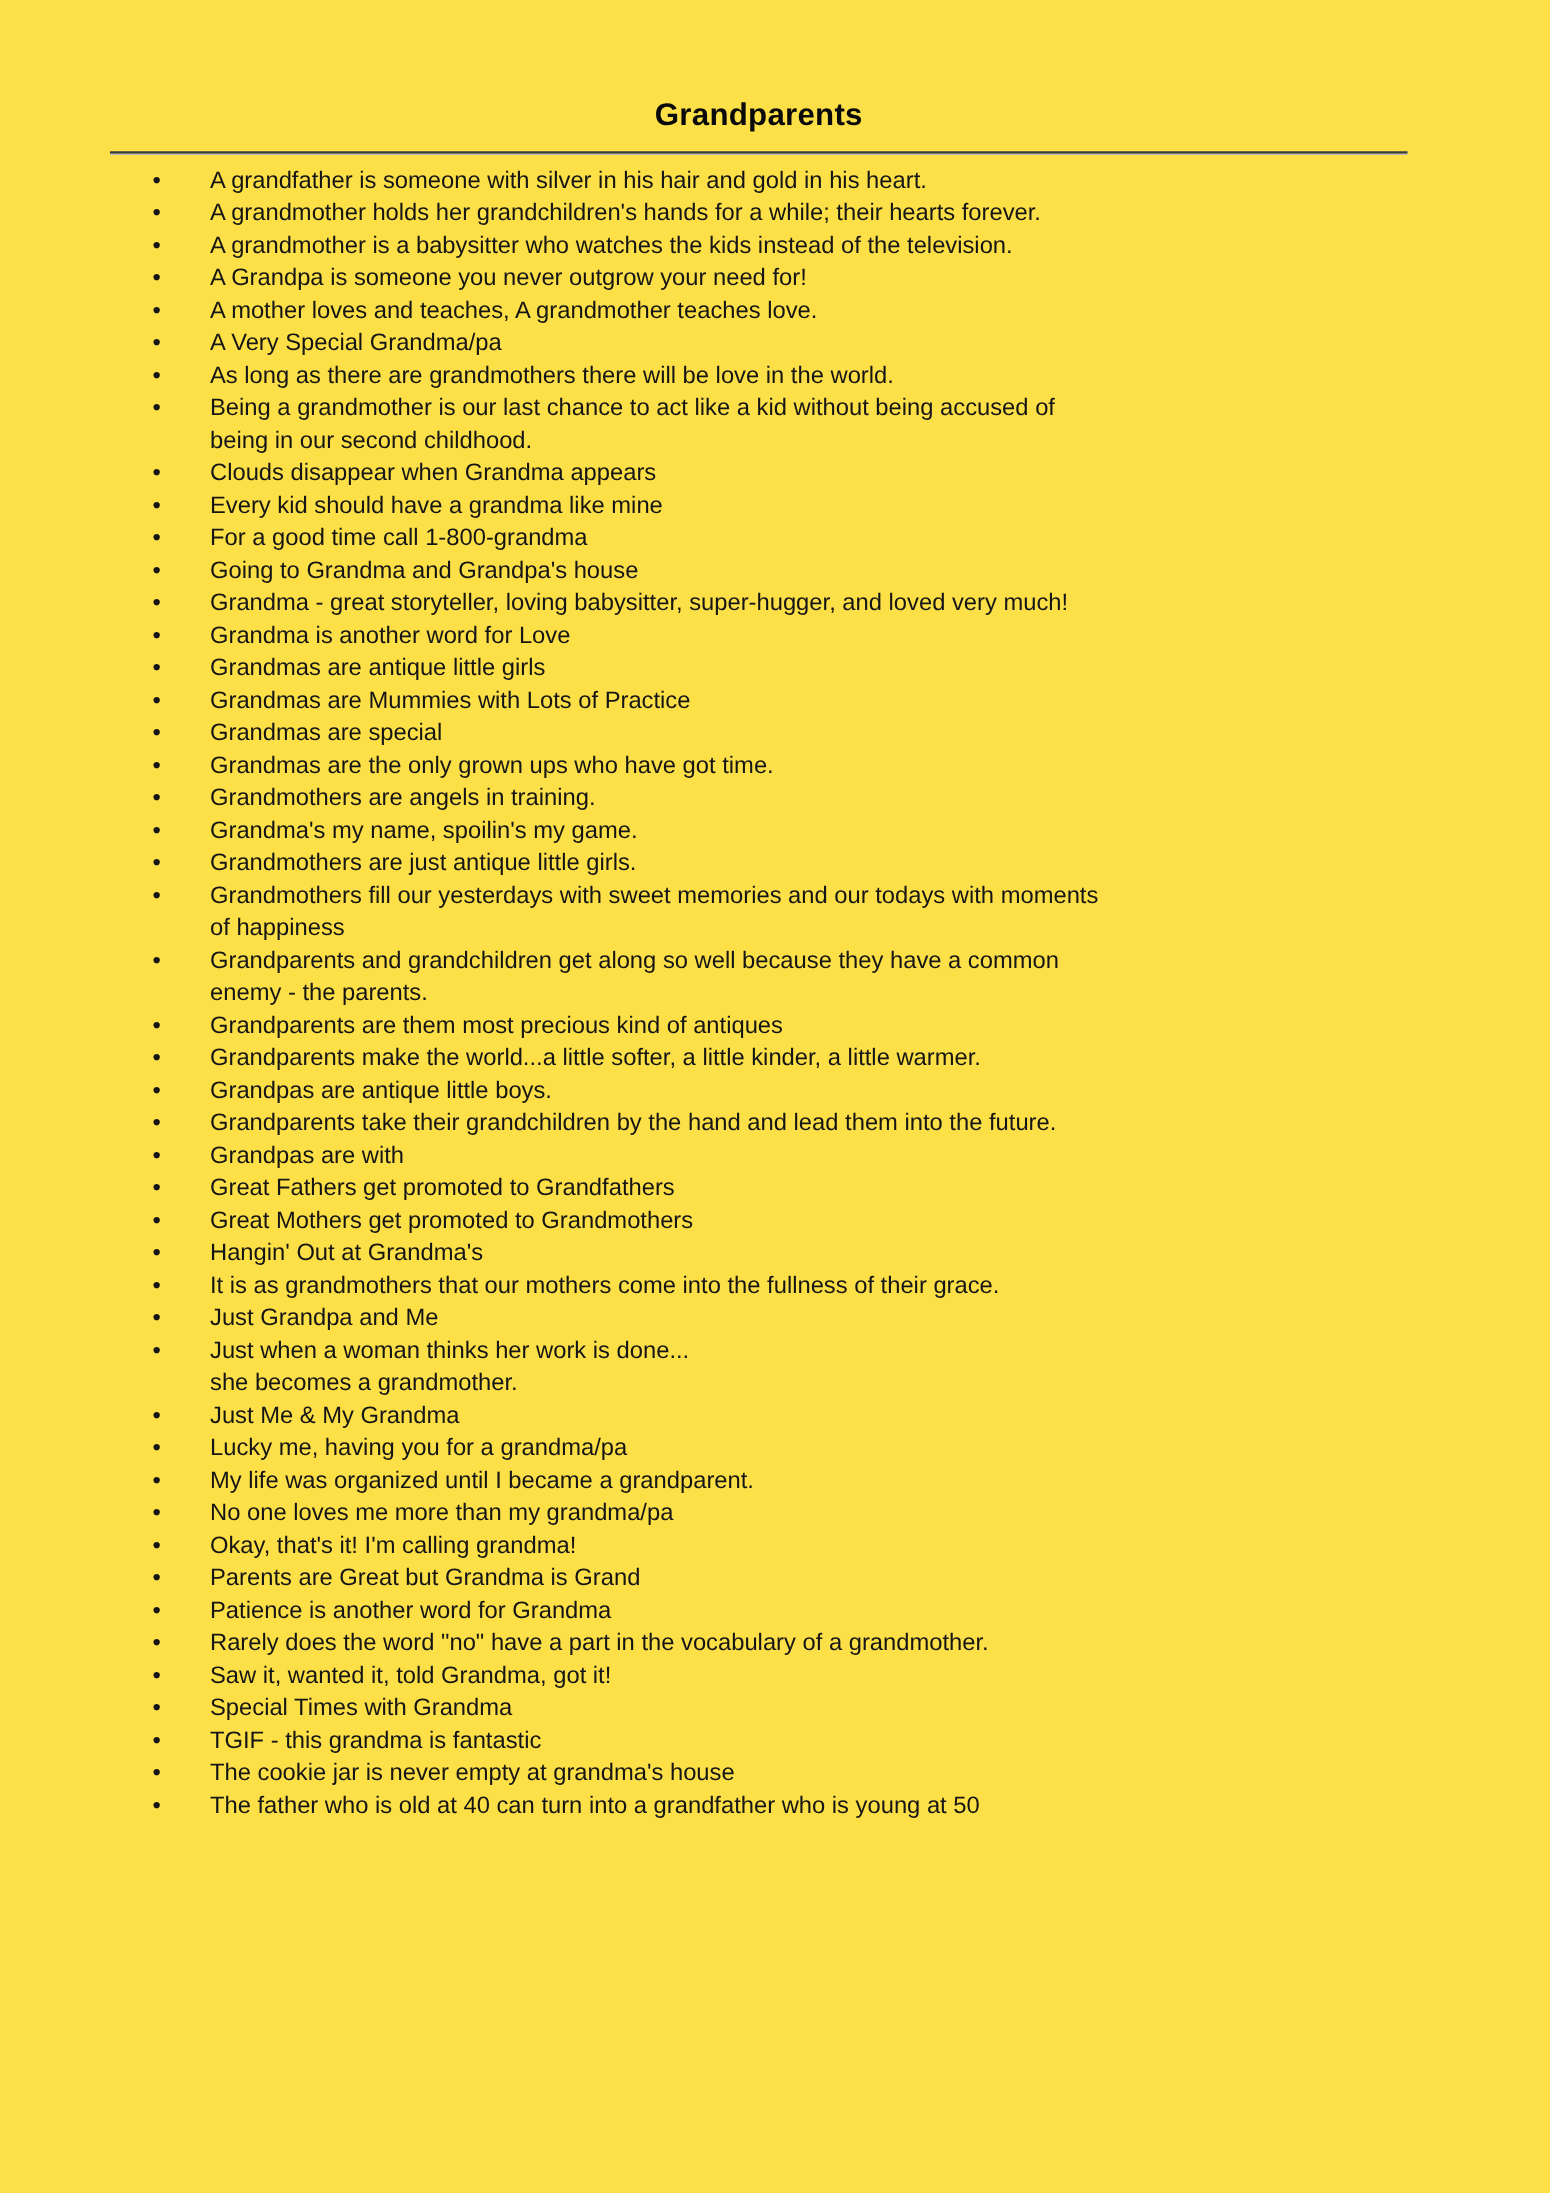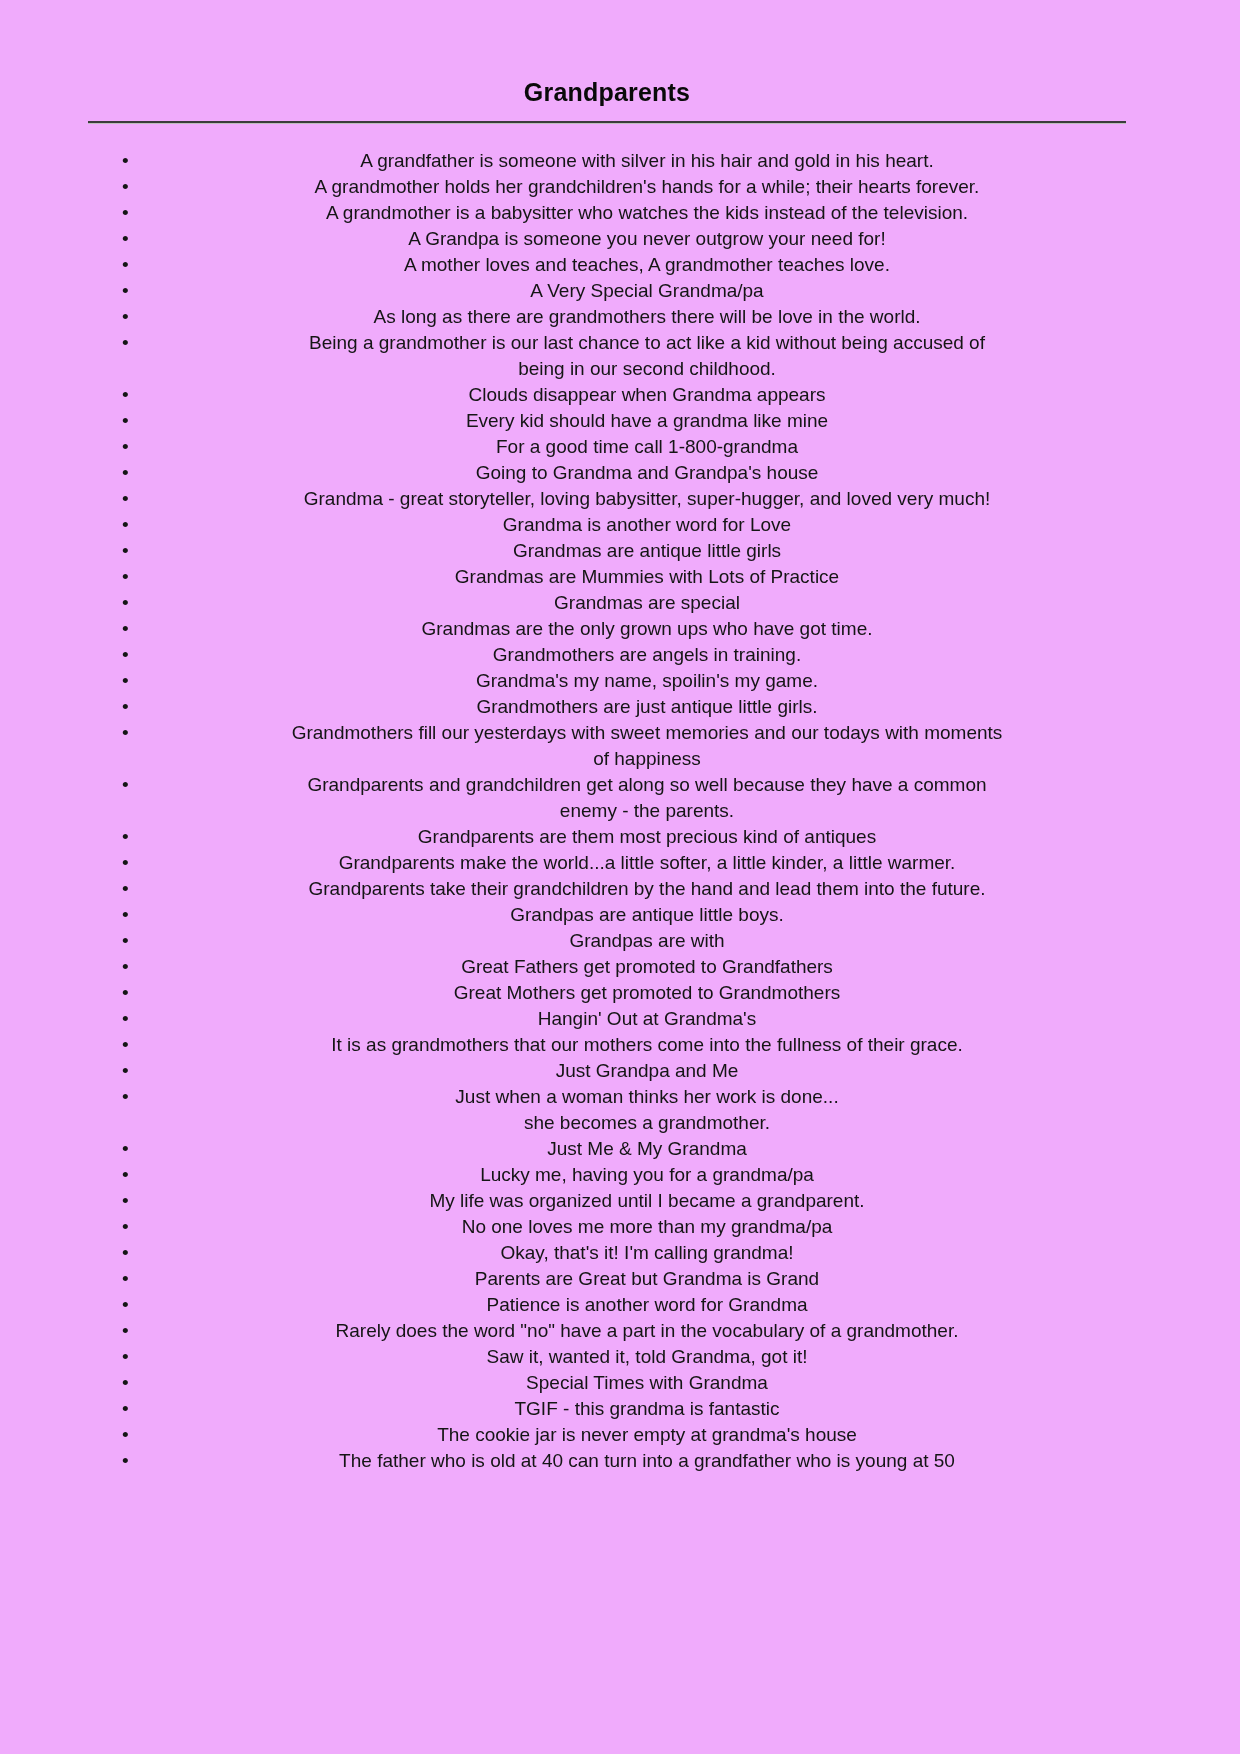--- a/index.html
+++ b/index.html
@@ -11,21 +11,21 @@
     width: 1240px;
     height: 1754px;
     font-family: "Liberation Sans", "DejaVu Sans", sans-serif;
     color: #111111;
     overflow: hidden;
   }
   .page {
     box-sizing: border-box;
     width: 1240px;
     height: 1754px;
-    background: #f0abfc;
+    background: #fde047;
   }
   .content {
     box-sizing: border-box;
     margin-left: 88px;
     width: 1038px;
     padding-top: 78px;
   }
   .doc-title {
     font-size: 25px;
     font-weight: bold;
@@ -36,24 +36,23 @@
     margin: 0;
   }
   .title-divider {
     margin: 14px 0 0 0;
     border: none;
     border-top: 2px solid #3c3c3c;
     border-bottom: 1px solid #bdbdbd;
     height: 0;
   }
   ul.quotes-list {
-    margin: 24px 0 0 0;
+    margin: 8px 0 0 0;
     padding: 0;
     list-style: none;
-    text-align: center;
   }
   ul.quotes-list li {
     position: relative;
     padding-left: 80px;
     font-size: 19px;
     line-height: 26px;
     white-space: pre-line;
     color: #151515;
   }
   ul.quotes-list li::before {
@@ -95,22 +94,22 @@
         <li>Grandmas are the only grown ups who have got time.</li>
         <li>Grandmothers are angels in training.</li>
         <li>Grandma's my name, spoilin's my game.</li>
         <li>Grandmothers are just antique little girls.</li>
         <li>Grandmothers fill our yesterdays with sweet memories and our todays with moments
 of happiness</li>
         <li>Grandparents and grandchildren get along so well because they have a common
 enemy - the parents.</li>
         <li>Grandparents are them most precious kind of antiques</li>
         <li>Grandparents make the world...a little softer, a little kinder, a little warmer.</li>
+        <li>Grandpas are antique little boys.</li>
         <li>Grandparents take their grandchildren by the hand and lead them into the future.</li>
-        <li>Grandpas are antique little boys.</li>
         <li>Grandpas are with</li>
         <li>Great Fathers get promoted to Grandfathers</li>
         <li>Great Mothers get promoted to Grandmothers</li>
         <li>Hangin' Out at Grandma's</li>
         <li>It is as grandmothers that our mothers come into the fullness of their grace.</li>
         <li>Just Grandpa and Me</li>
         <li>Just when a woman thinks her work is done...
 she becomes a grandmother.</li>
         <li>Just Me &amp; My Grandma</li>
         <li>Lucky me, having you for a grandma/pa</li>

